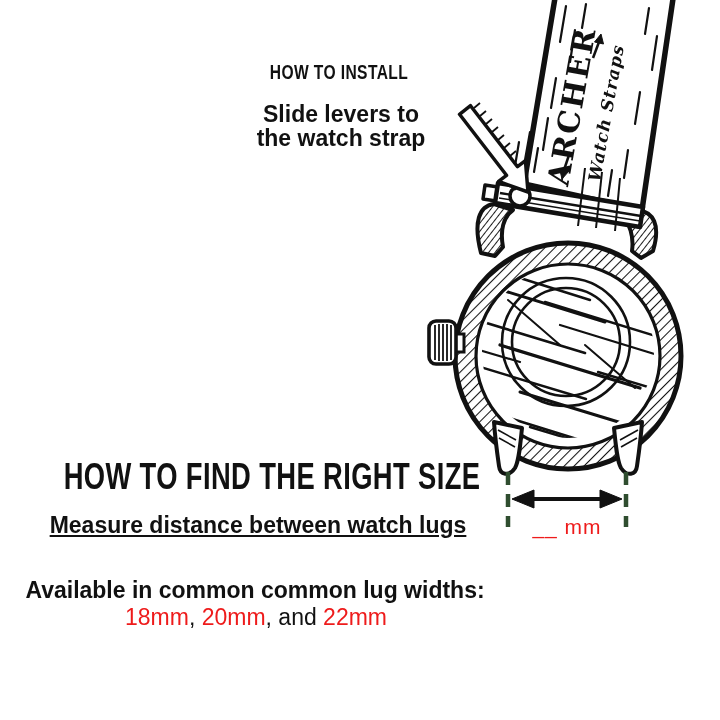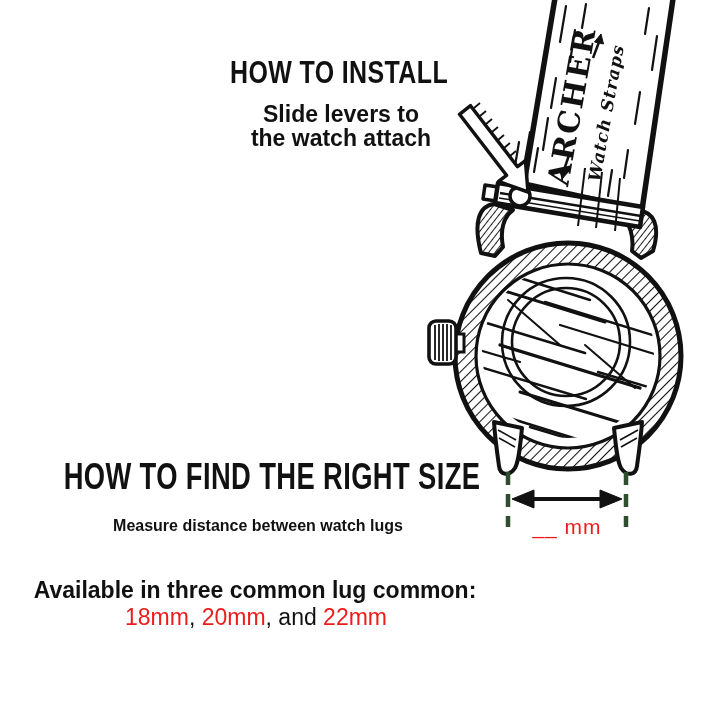--- a/index.html
+++ b/index.html
@@ -5,24 +5,24 @@
   html,body{margin:0;padding:0;background:#fff;}
   .canvas{
     position:relative;width:720px;height:720px;background:#ffffff;
     overflow:hidden;font-family:"Liberation Sans",sans-serif;color:#111;
   }
   .art{position:absolute;left:0;top:0;width:720px;height:720px;}
   .txt{position:absolute;transform:translateX(-50%);text-align:center;white-space:nowrap;}
   .heading{font-weight:bold;color:#111;}
   .cond{display:inline-block;transform:scaleX(0.78);transform-origin:center;letter-spacing:0.5px;}
   .cond2{display:inline-block;transform:scaleX(0.76);transform-origin:center;letter-spacing:0.5px;}
-  .install-title{top:57px;left:339px;font-size:32px;line-height:30px;text-align:center;}
+  .install-title{top:57px;left:339px;font-size:20px;line-height:30px;text-align:center;}
   .install-sub{top:102px;left:341px;font-size:23px;line-height:24px;font-weight:bold;}
   .size-title{top:458px;left:272px;font-size:36px;line-height:38px;}
-  .size-sub{top:514px;left:258px;font-size:16px;line-height:23.5px;font-weight:bold;}
+  .size-sub{top:514px;left:258px;font-size:23px;line-height:23.5px;font-weight:bold;text-decoration:underline;}
   .avail{top:577px;left:255px;font-size:23px;font-weight:bold;}
   .sizes{top:604px;left:256px;font-size:23px;font-weight:normal;}
   .red{color:#ee1b1b;}
   .mm-label{top:515px;left:567px;font-size:21px;font-weight:normal;color:#ee1b1b;letter-spacing:1px;}
   .sub-line{display:block;}
 </style>
 </head>
 <body>
 
 <div class="canvas">
@@ -162,30 +162,30 @@
       <polygon points="622,499 600,490 600,508"></polygon>
     </g>
   </svg>
 
   <div class="txt heading install-title">
     <span class="cond">HOW TO INSTALL</span>
   </div>
 
   <div class="txt install-sub">
     <span class="sub-line">Slide levers to</span>
-    <span class="sub-line">the watch attach</span>
+    <span class="sub-line">the watch strap</span>
   </div>
 
   <div class="txt heading size-title">
     <span class="cond2">HOW TO FIND THE RIGHT SIZE</span>
   </div>
 
   <div class="txt size-sub">
     <span class="sub-line">Measure distance between watch lugs</span>
   </div>
 
-  <div class="txt avail">Available in three common lug common:</div>
+  <div class="txt avail">Available in common common lug widths:</div>
 
   <div class="txt sizes"><span class="red">18mm</span><span>, </span><span class="red">20mm</span><span>, and </span><span class="red">22mm</span></div>
 
   <div class="txt mm-label">__ mm</div>
 
 </div>
 
 </body></html>

